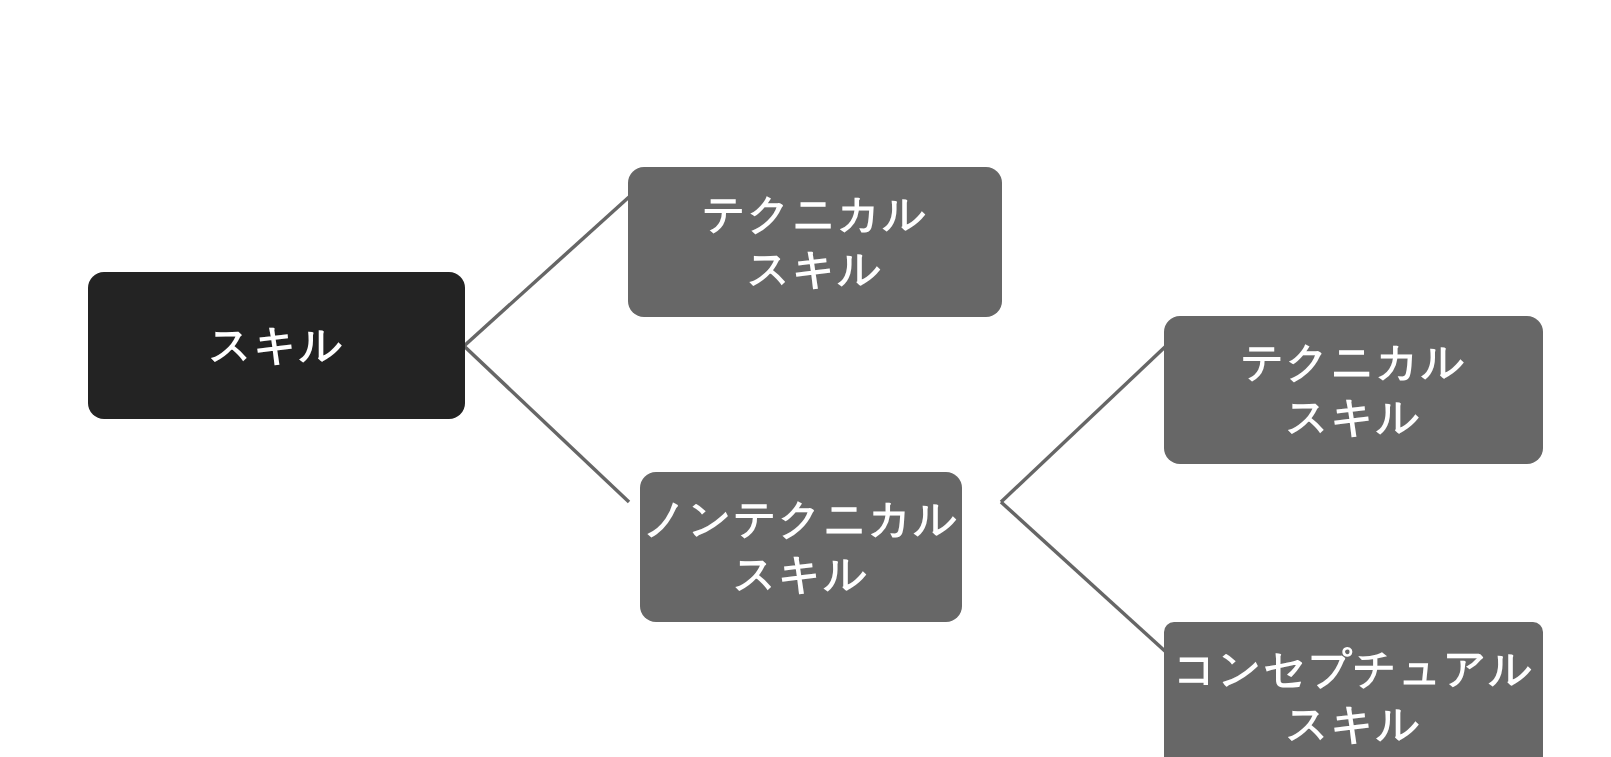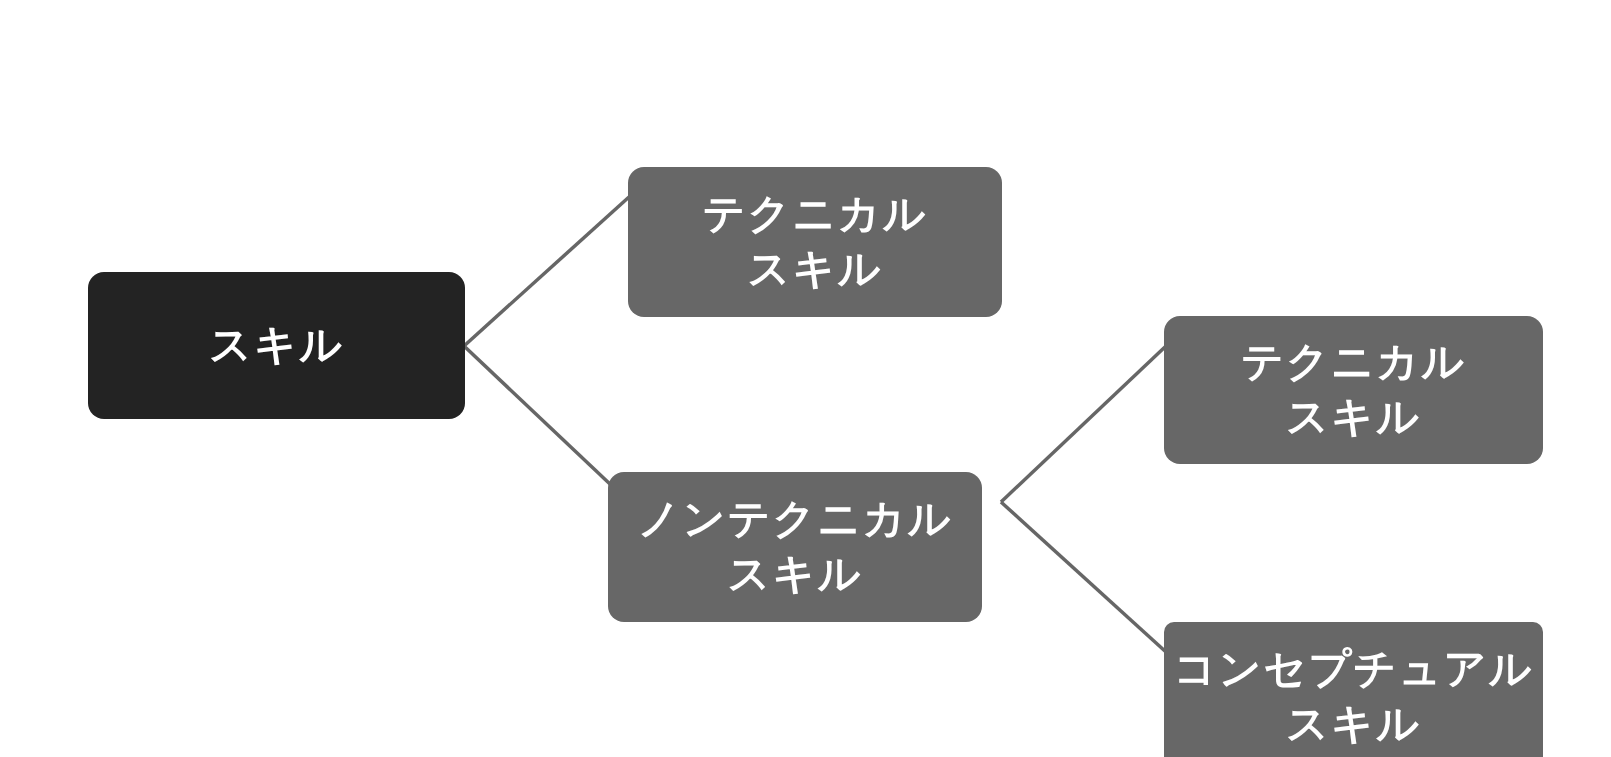--- a/index.html
+++ b/index.html
@@ -50,21 +50,21 @@
     text-align:center;
     letter-spacing:2px;
     white-space:nowrap;
   }
   .node-root{
     left:88px;top:272px;width:377px;height:147px;
     background:var(--root-bg);
   }
   .node-gray{background:var(--node-bg);margin-top:44px;}
   .node-technical{left:628px;top:123px;width:374px;height:150px;}
-  .node-nontechnical{left:608px;top:428px;width:374px;height:150px;}
+  .node-nontechnical{left:640px;top:428px;width:322px;height:150px;}
   .node-human{left:1164px;top:272px;width:379px;height:148px;}
   .node-conceptual{left:1164px;top:578px;width:379px;height:150px;border-radius:10px;}
 </style>
 </head>
 <body>
 
 <div class="canvas">
 
 
   <svg class="edges-layer" width="1611" height="757" viewBox="0 0 1611 757">

